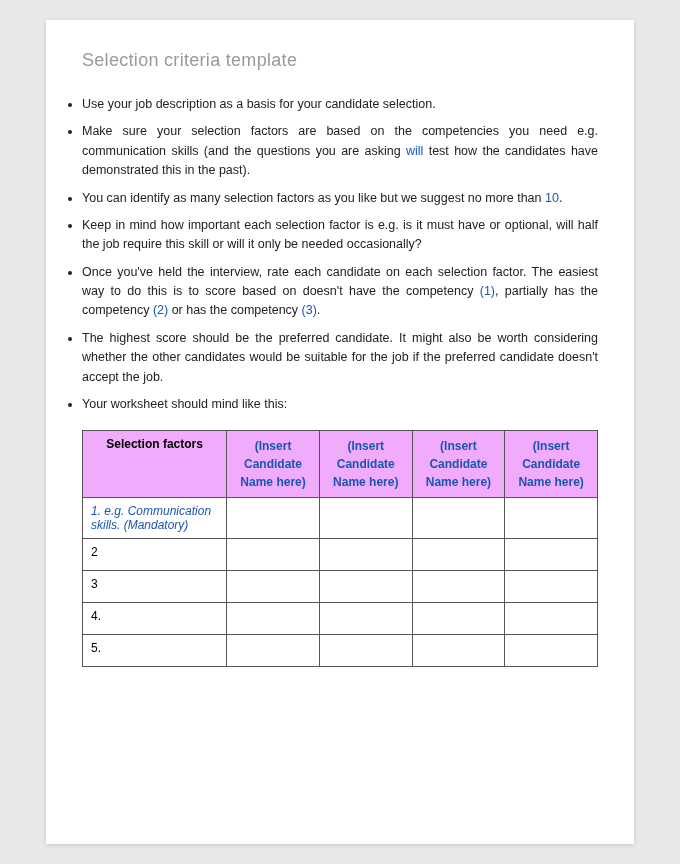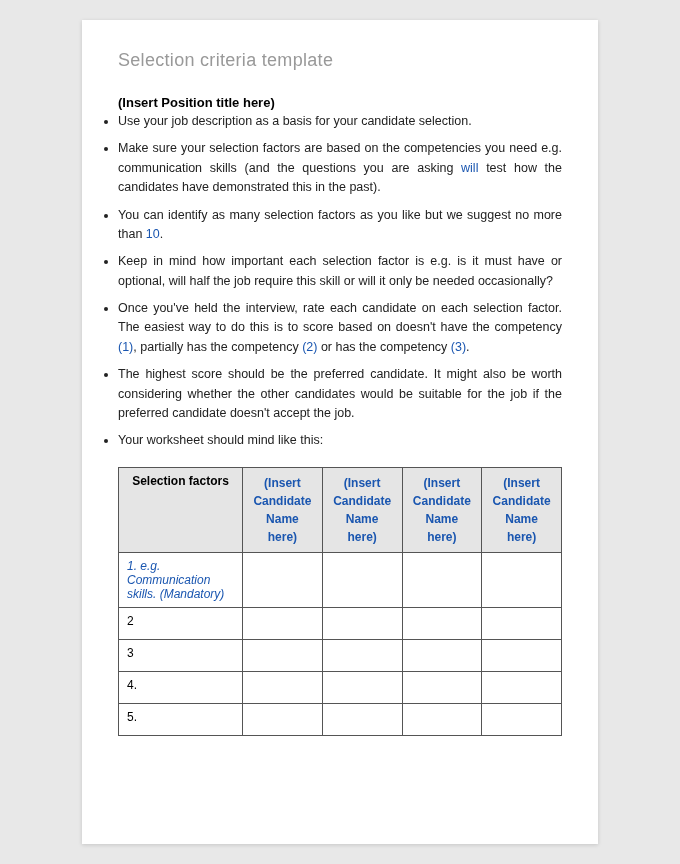--- a/index.html
+++ b/index.html
@@ -13,21 +13,21 @@
       display: flex;
       justify-content: center;
       align-items: flex-start;
       min-height: 864px;
       font-family: Arial, sans-serif;
       padding: 20px;
     }
 
     .page {
       background: #ffffff;
-      width: 516px;
+      width: 588px;
       min-height: 824px;
       padding: 30px 36px 36px 36px;
       box-shadow: 0 1px 4px rgba(0,0,0,0.15);
     }
 
     .page-title {
       color: #999999;
       font-size: 18px;
       font-weight: normal;
       margin-bottom: 24px;
@@ -74,21 +74,21 @@
     }
 
     .worksheet-table th,
     .worksheet-table td {
       border: 1px solid #555;
       padding: 6px 8px;
       vertical-align: top;
     }
 
     .worksheet-table th {
-      background: #e5e5e5;
+      background: #f0abfc;
       font-weight: normal;
       color: #000;
     }
 
     .col-header {
       color: #1a56b0;
       font-size: 12px;
       line-height: 1.5;
     }
 
@@ -121,21 +121,20 @@
       font-weight: bold;
       color: #000;
     }
   </style>
 </head>
 <body>
 
 <div class="page">
   <h1 class="page-title">Selection criteria template</h1>
 
-  <p class="position-title">(Insert Position title here)</p>
 
   <ul class="instructions">
     <li>
       <span>Use your job description as a basis for your candidate selection.</span>
     </li>
     <li>
       <span>Make sure your selection factors are based on the competencies you need e.g. communication skills (and the questions you are asking <span class="blue">will</span> test how the candidates have demonstrated this in the past).</span>
     </li>
     <li>
       <span>You can identify as many selection factors as you like but we suggest no more than <span class="blue">10</span>.</span>

